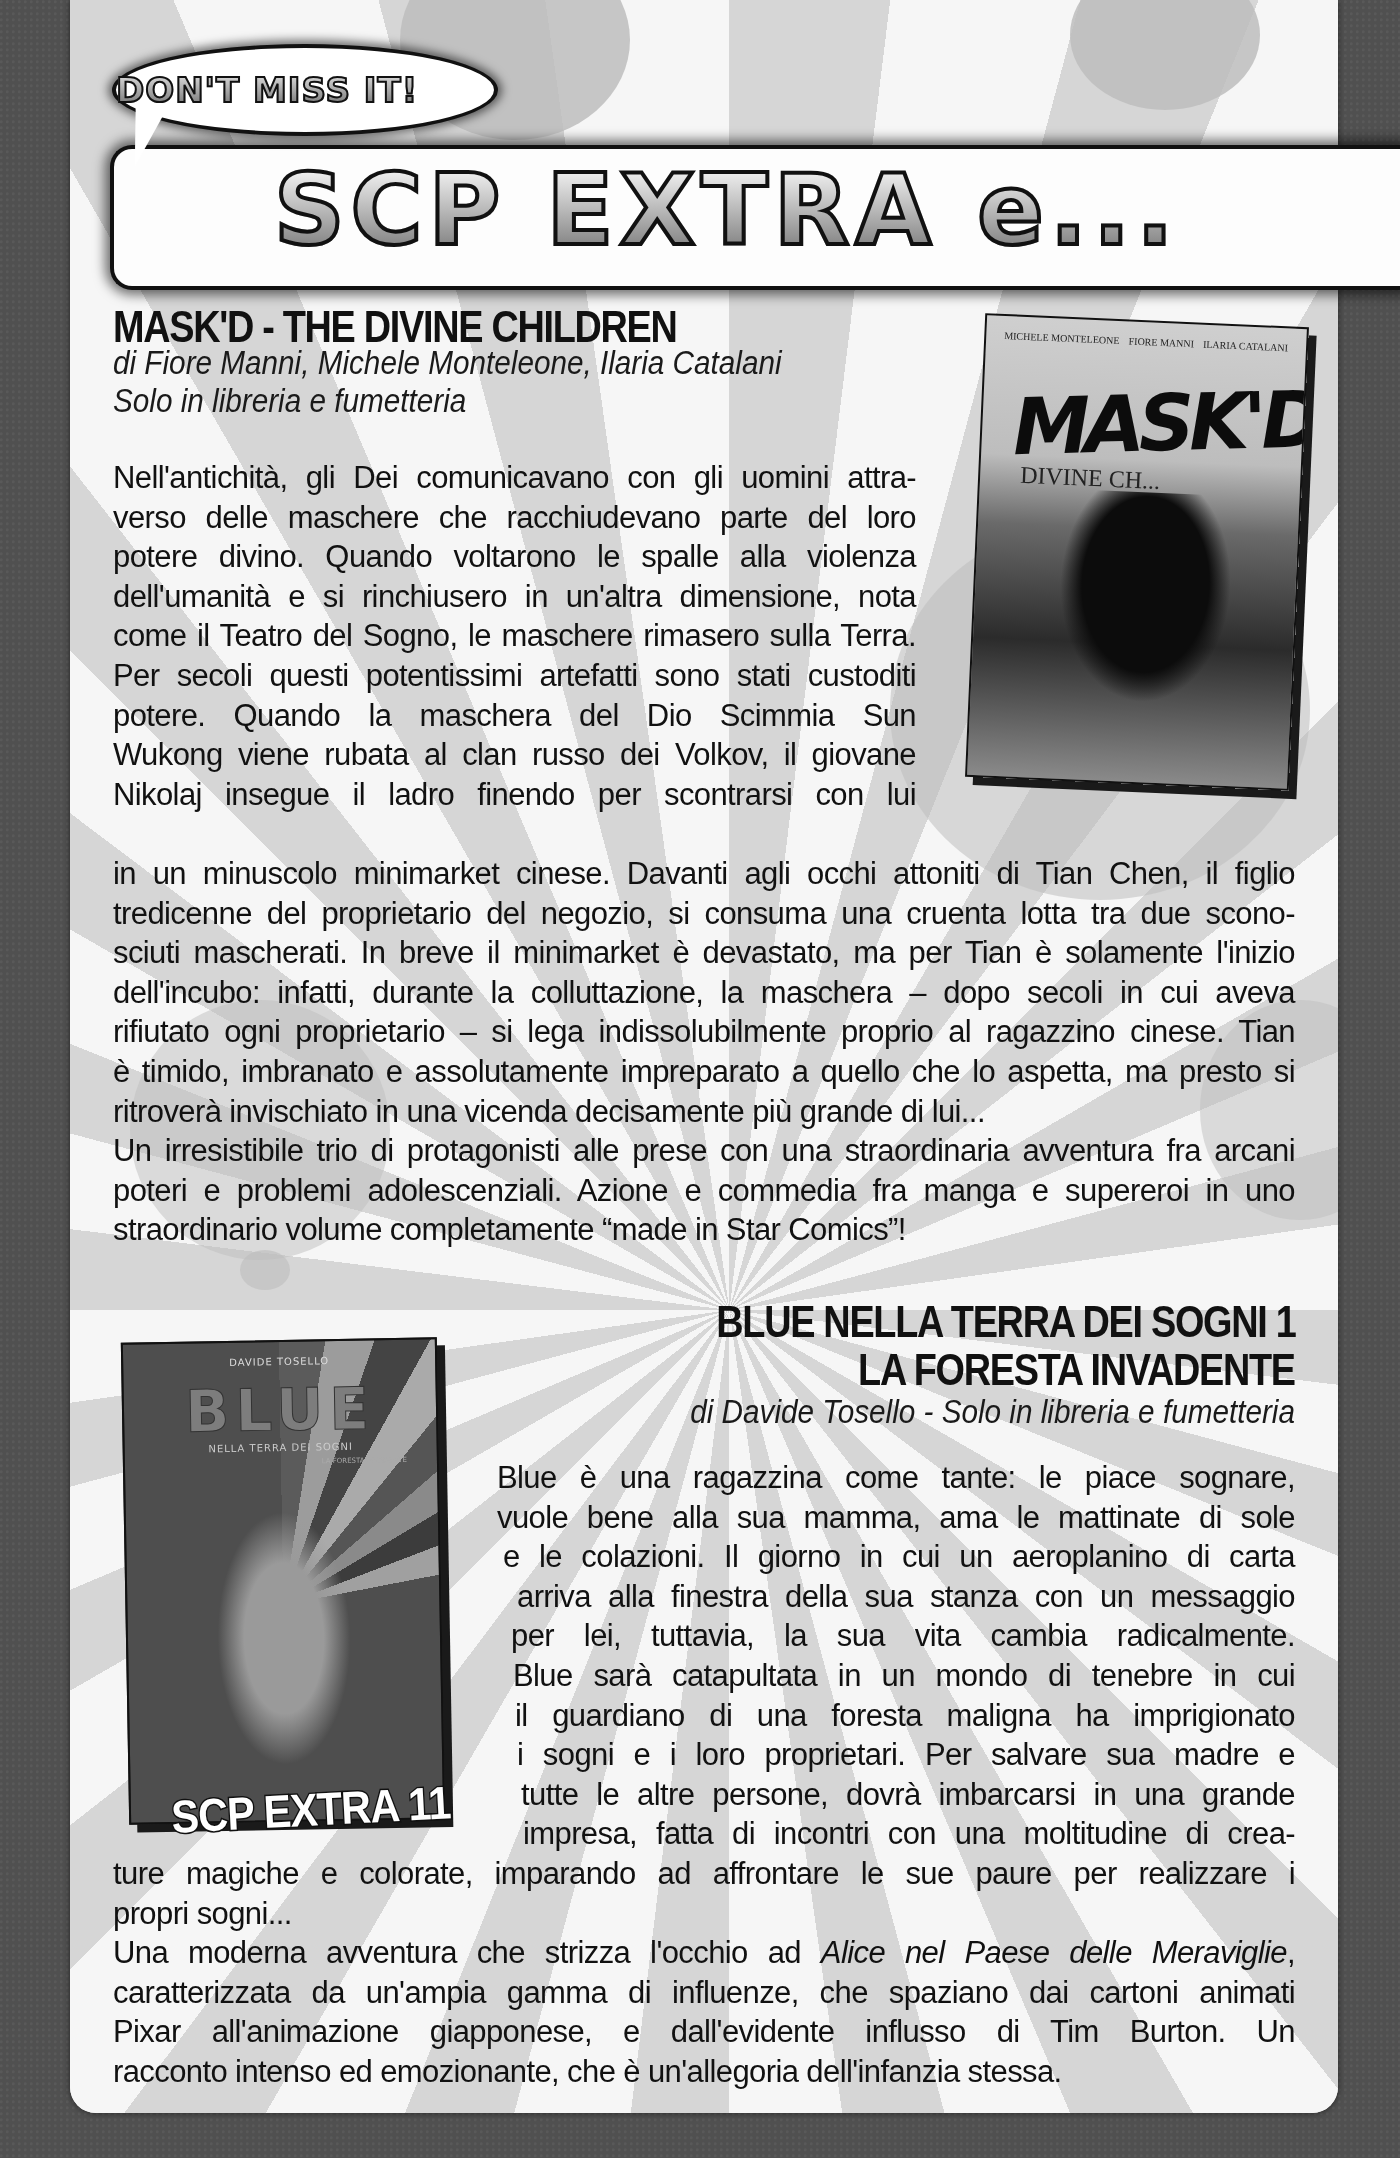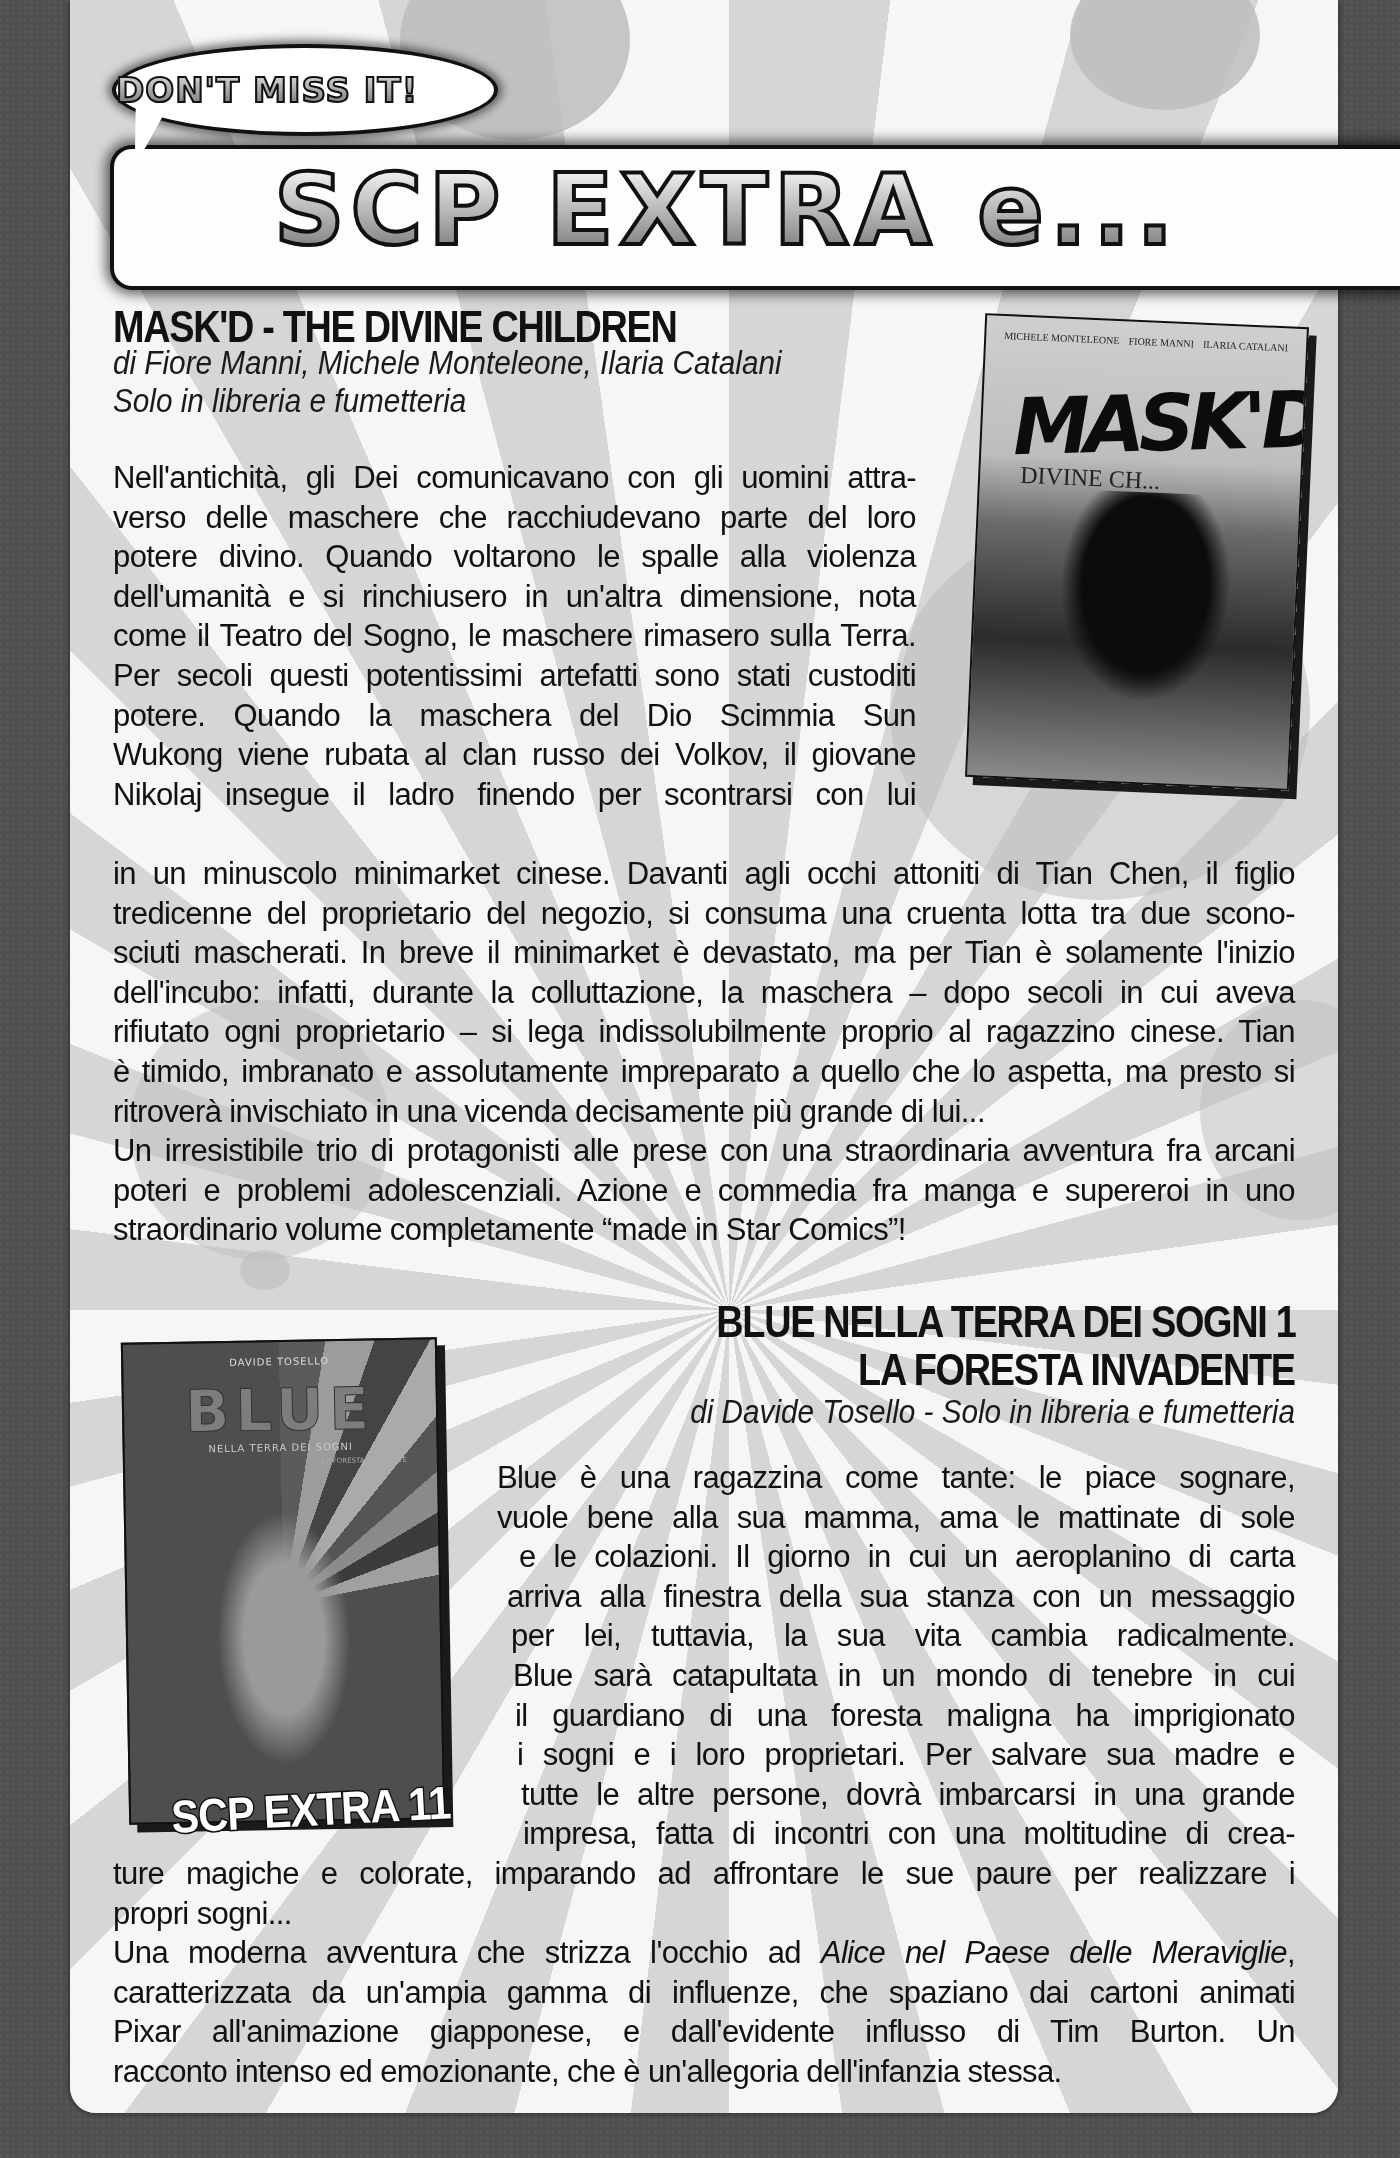--- a/index.html
+++ b/index.html
@@ -223,22 +223,22 @@
   <div class="cover2-author">DAVIDE TOSELLO</div>
   <div class="cover2-logo">BLUE</div>
   <div class="cover2-sub">NELLA TERRA DEI SOGNI</div>
   <div class="cover2-sub2">LA FORESTA INVADENTE</div>
 </div>
 <div class="extra-badge">SCP EXTRA 11</div>
 
 <div class="body-text" style="left:497px;top:1458px;width:798px;">
   <span class="line">Blue è una ragazzina come tante: le piace sognare,</span>
   <span class="line">vuole bene alla sua mamma, ama le mattinate di sole</span>
-  <span class="line" style="margin-left:22px;">e le colazioni. Il giorno in cui un aeroplanino di carta</span>
-  <span class="line" style="margin-left:10px;">arriva alla finestra della sua stanza con un messaggio</span>
+  <span class="line" style="margin-left:6px;">e le colazioni. Il giorno in cui un aeroplanino di carta</span>
+  <span class="line" style="margin-left:20px;">arriva alla finestra della sua stanza con un messaggio</span>
   <span class="line" style="margin-left:14px;">per lei, tuttavia, la sua vita cambia radicalmente.</span>
   <span class="line" style="margin-left:16px;">Blue sarà catapultata in un mondo di tenebre in cui</span>
   <span class="line" style="margin-left:18px;">il guardiano di una foresta maligna ha imprigionato</span>
   <span class="line" style="margin-left:20px;">i sogni e i loro proprietari. Per salvare sua madre e</span>
   <span class="line" style="margin-left:24px;">tutte le altre persone, dovrà imbarcarsi in una grande</span>
   <span class="line" style="margin-left:26px;">impresa, fatta di incontri con una moltitudine di crea-</span>
 </div>
 <div class="body-text" style="left:113px;top:1854px;width:1182px;">
   <span class="line">ture magiche e colorate, imparando ad affrontare le sue paure per realizzare i</span>
   <span class="line last">propri sogni...</span>

